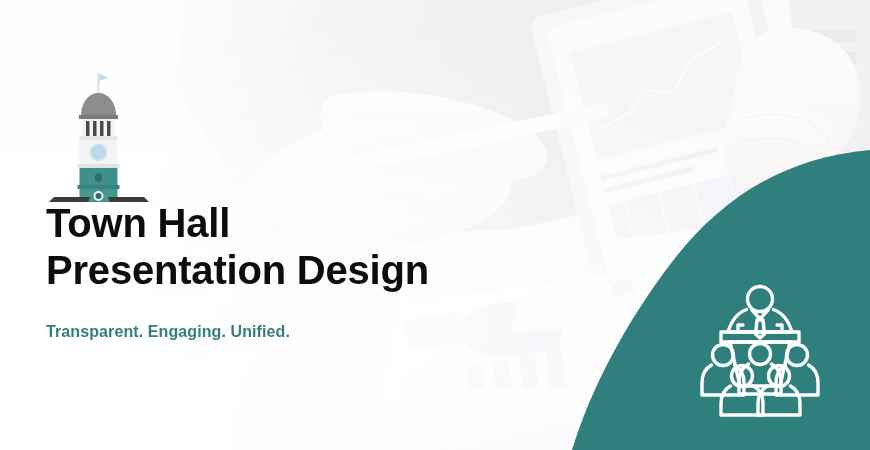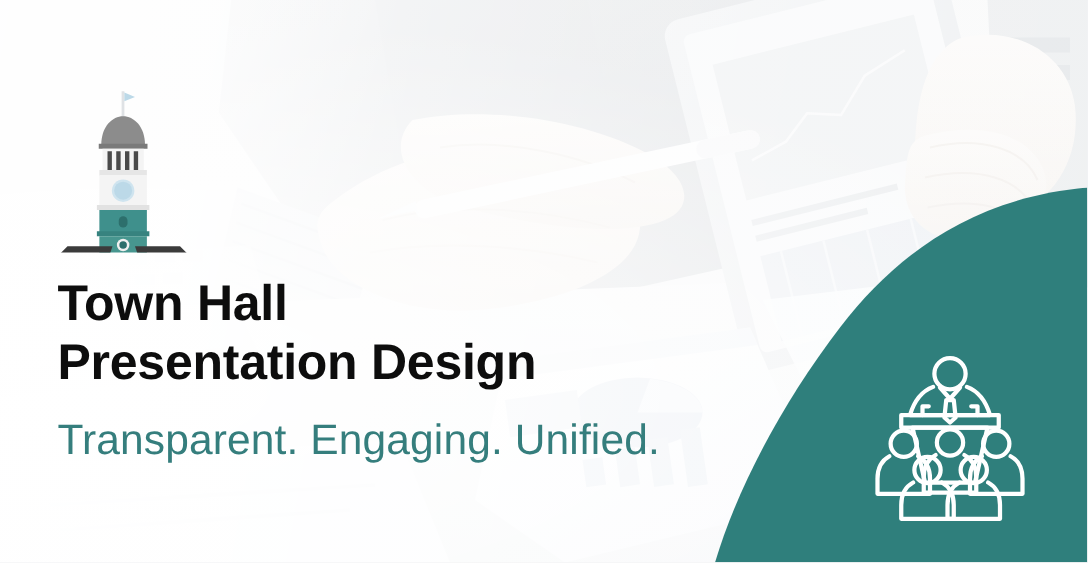--- a/index.html
+++ b/index.html
@@ -79,39 +79,39 @@
     top: 68px;
     width: 122px;
     height: 134px;
   }
   .building-icon svg { display: block; width: 100%; height: 100%; }
 
   
   .text-block {
     position: absolute;
     left: 46px;
-    top: 220px;
+    top: 200px;
     width: 540px;
   }
   .title {
     margin: 0;
     font-family: "Liberation Sans", sans-serif;
     font-size: 40px;
     line-height: 47px;
     font-weight: bold;
     color: #0d0d0d;
     letter-spacing: -0.2px;
     white-space: pre-line;
   }
   .subtitle {
     margin: 23px 0 0 0;
     font-family: "Liberation Sans", sans-serif;
-    font-size: 34px;
+    font-size: 16px;
     line-height: 30px;
-    font-weight: normal;
+    font-weight: bold;
     color: #357e7d;
     letter-spacing: 0.1px;
   }
 </style>
 </head>
 <body>
 
 <div id="slide">
 
   <div class="photo-layer">

